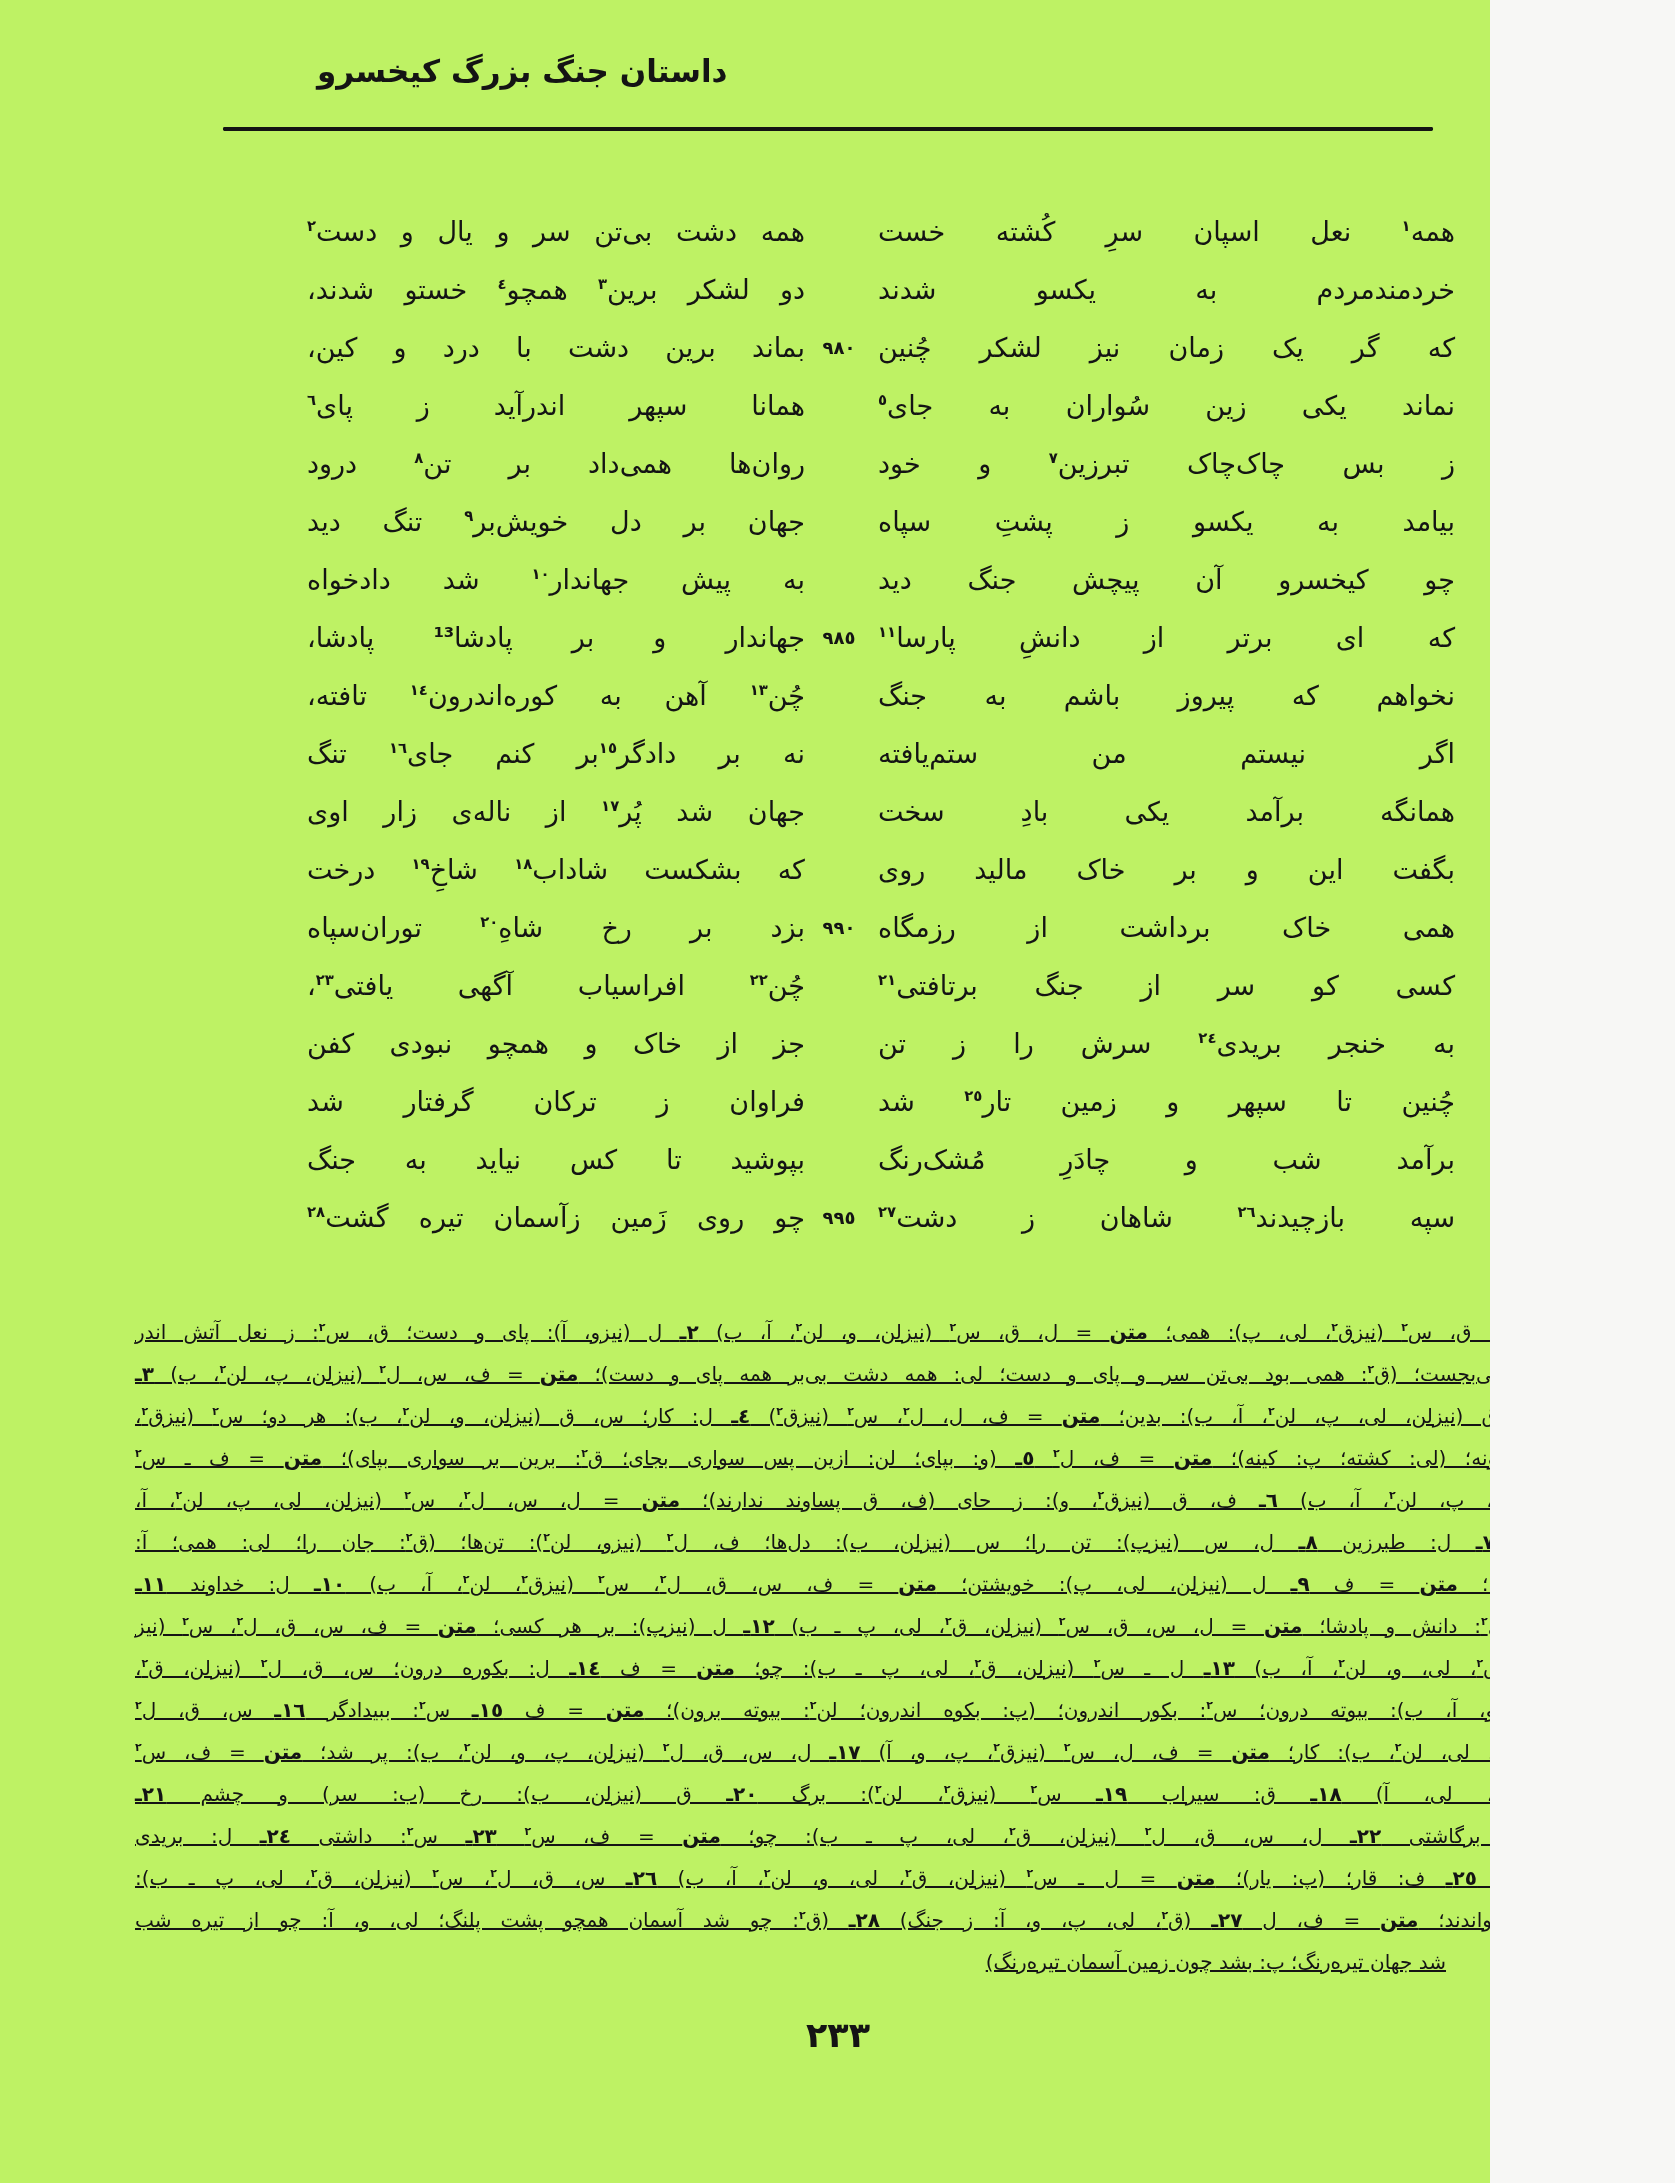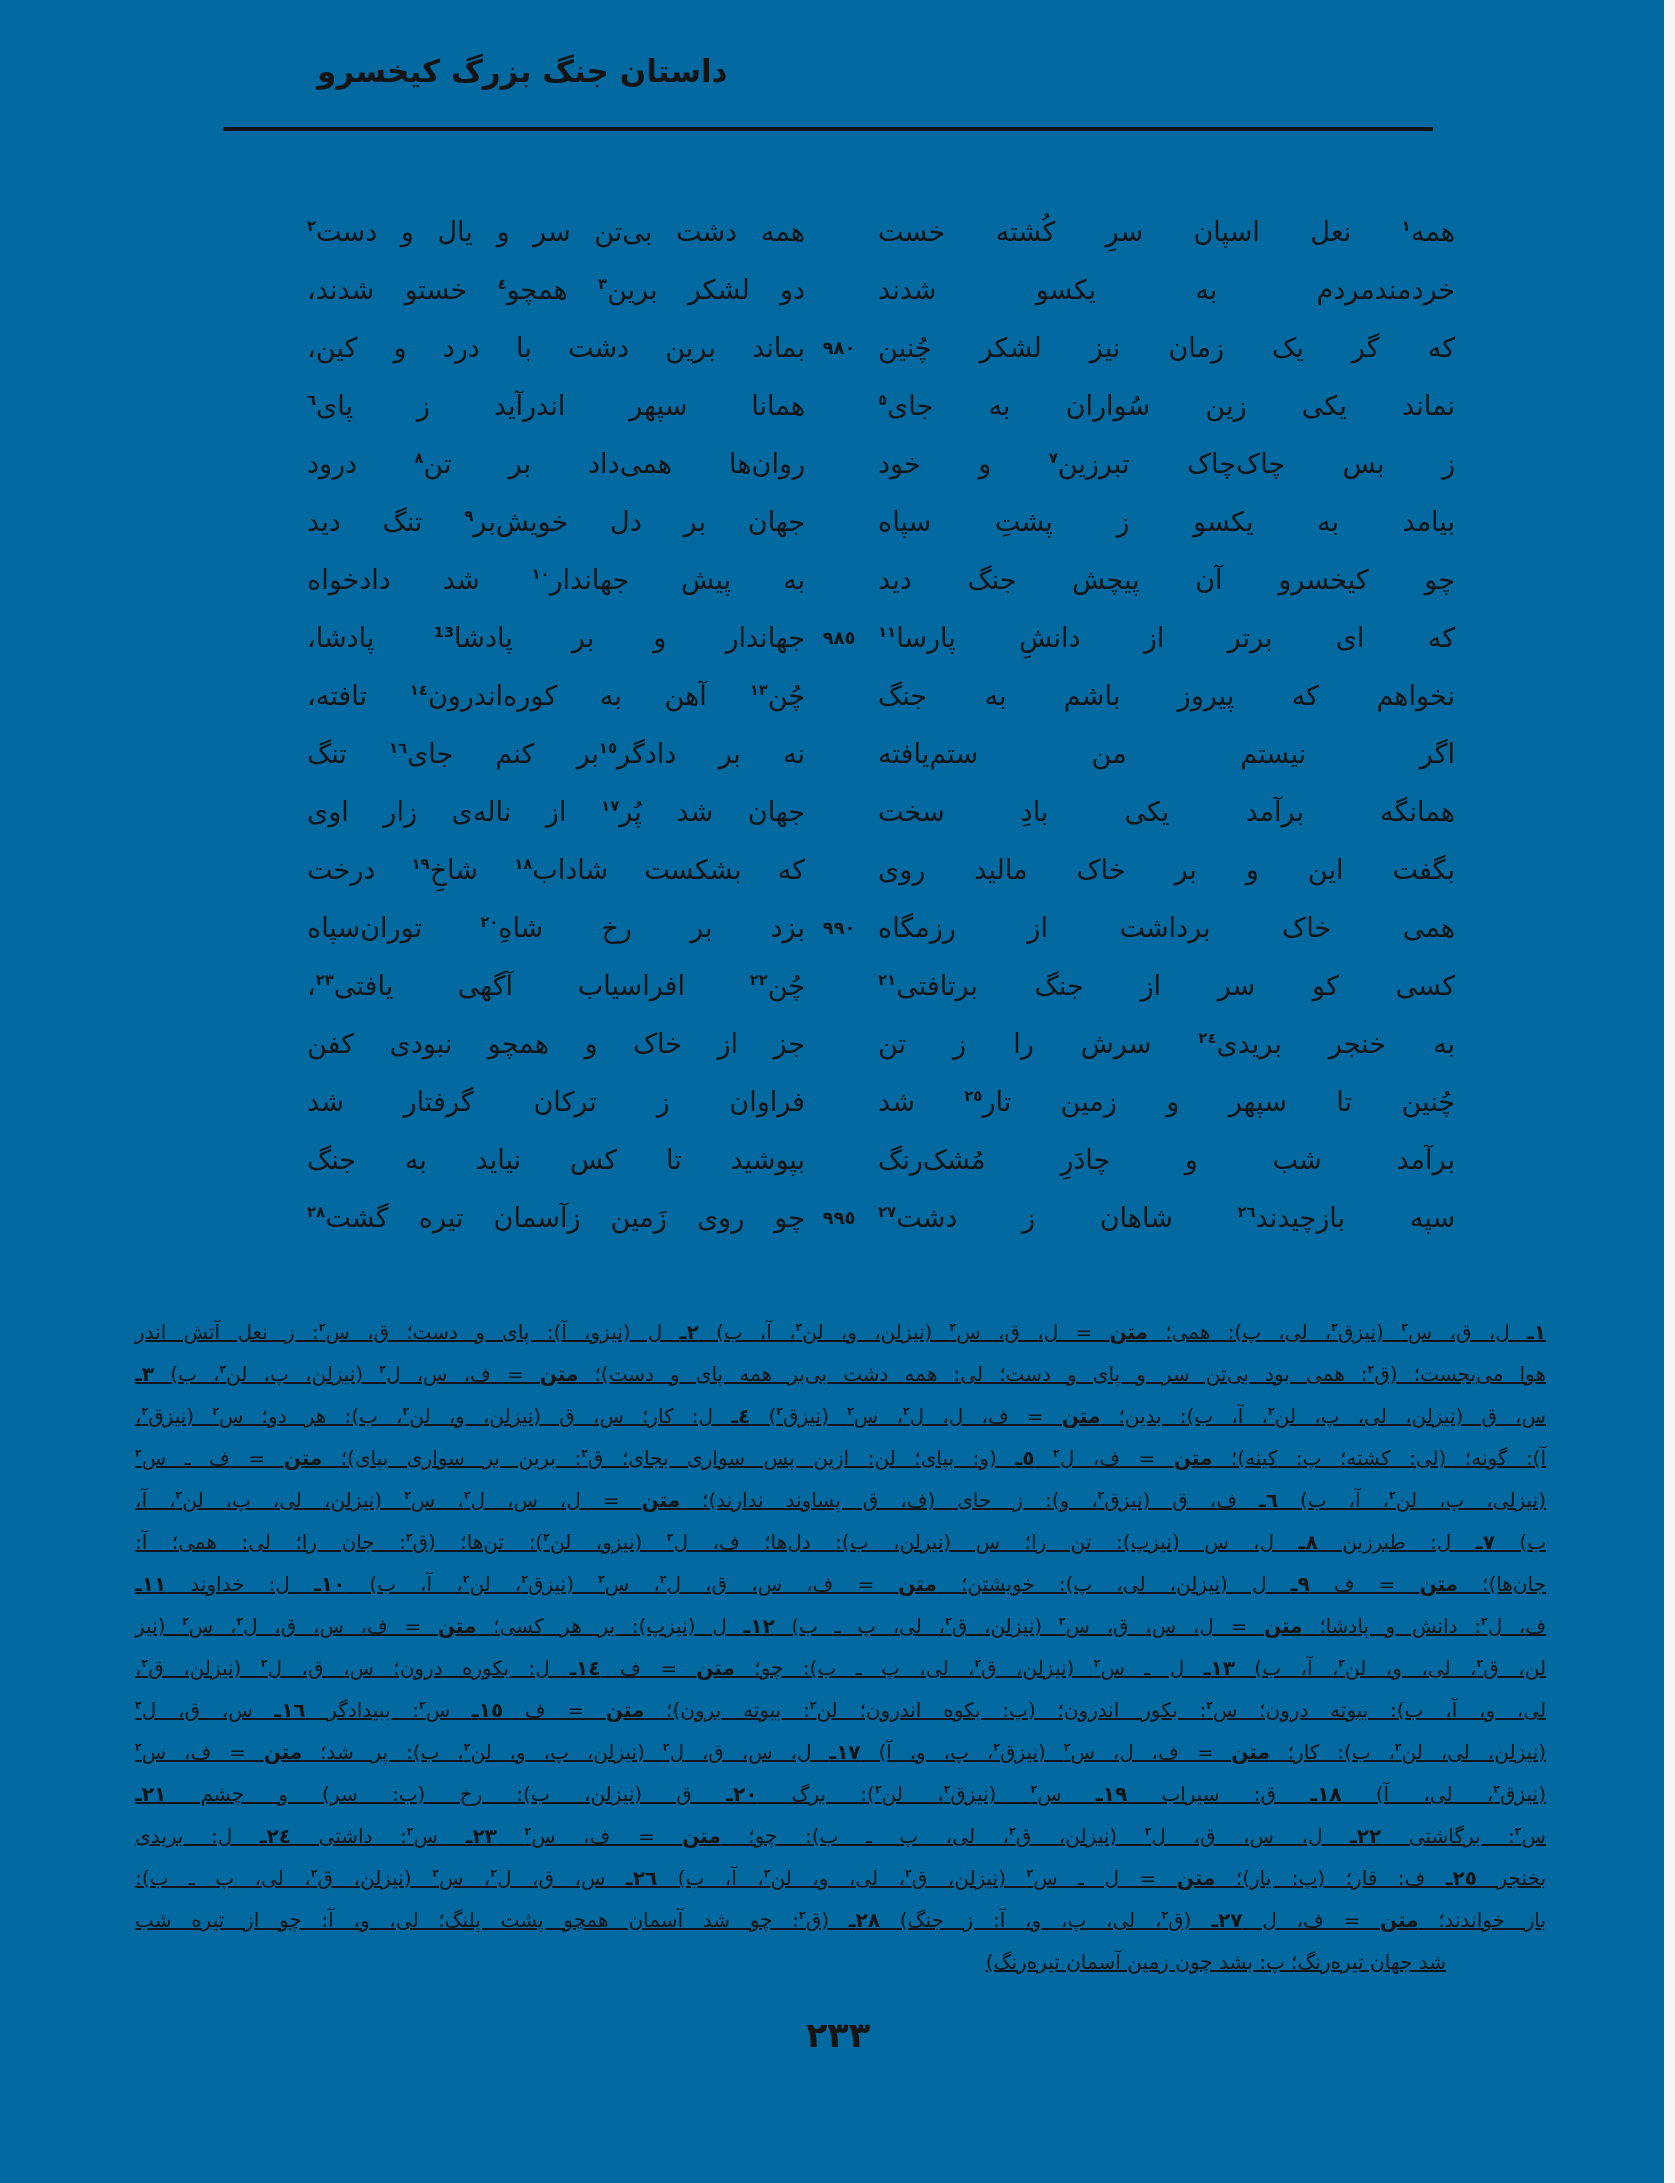--- a/index.html
+++ b/index.html
@@ -3,22 +3,22 @@
 <meta charset="utf-8">
 <style>
   html,body{margin:0;padding:0;}
   body{
     width:1676px;height:2183px;
     background:#f7f7f5;
     font-family:"DejaVu Sans","Liberation Sans",sans-serif;
     color:#141414;
   }
   .page{
-    position:absolute;left:0;top:0;width:1664px;height:2183px;
-    background:#0369a1;overflow:hidden;
+    position:absolute;left:0;top:0;width:1490px;height:2183px;
+    background:#bef264;overflow:hidden;
   }
   
   .running-head{
     position:absolute;left:317px;top:41px;width:513px;height:61px;
     font-size:31px;font-weight:bold;line-height:61px;
     direction:rtl;text-align:left;white-space:nowrap;
   }
   .head-rule{
     position:absolute;left:223px;top:127px;width:1210px;height:4px;
     background:#141414;border-radius:1.4px;

